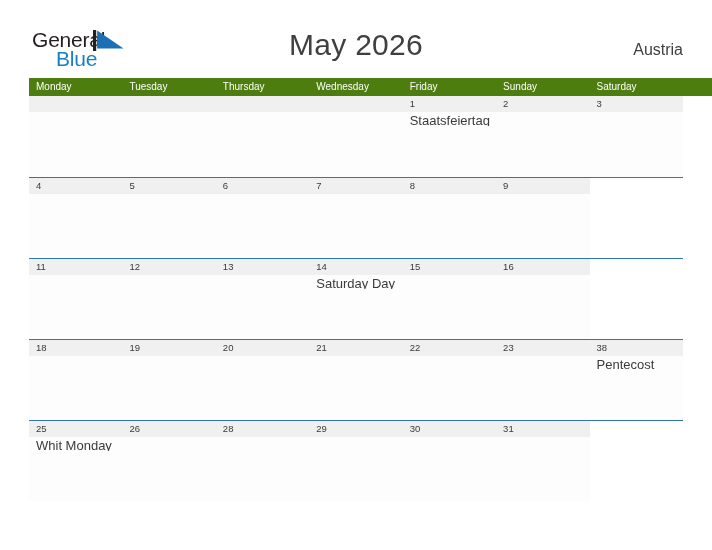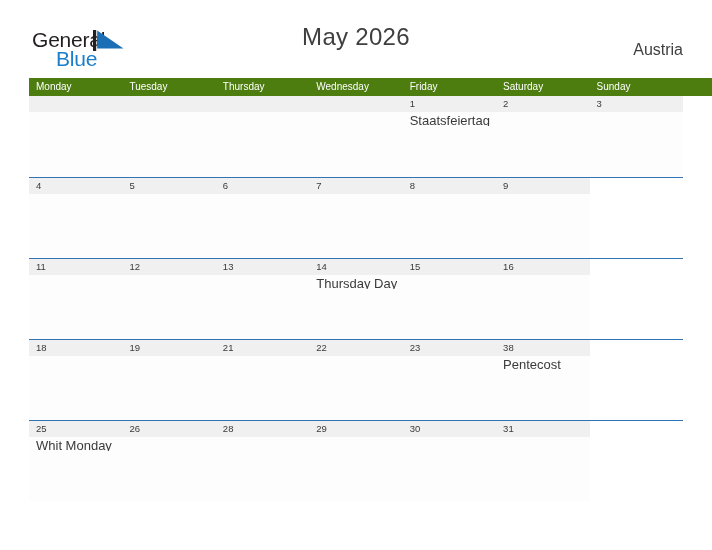--- a/index.html
+++ b/index.html
@@ -66,24 +66,24 @@
     position: absolute;
     left: 61px;
     top: 1px;
     width: 34px;
     height: 21px;
   }
 
   .cal-title {
     position: absolute;
     left: 0;
-    top: 20px;
+    top: 28px;
     width: 712px;
     text-align: center;
-    font-size: 24px;
+    font-size: 30px;
     line-height: 34px;
     font-weight: normal;
     color: #3f3f3f;
     letter-spacing: 0.3px;
     font-family: "Liberation Sans", sans-serif;
   }
 
   .cal-country {
     position: absolute;
     right: 29px;
@@ -188,22 +188,22 @@
   </div>
 
   <div class="calendar">
 
     <div class="weekday-row">
       <div class="weekday-cell">Monday</div>
       <div class="weekday-cell">Tuesday</div>
       <div class="weekday-cell">Thursday</div>
       <div class="weekday-cell">Wednesday</div>
       <div class="weekday-cell">Friday</div>
+      <div class="weekday-cell">Sunday</div>
       <div class="weekday-cell">Saturday</div>
-      <div class="weekday-cell">Sunday</div>
     </div>
 
     <div class="week-row first">
       <div class="day-cell empty">
         <div class="daynum"></div>
         <div class="events"></div>
       </div>
       <div class="day-cell empty">
         <div class="daynum"></div>
         <div class="events"></div>
@@ -268,40 +268,44 @@
         <div class="daynum">12</div>
         <div class="events"></div>
       </div>
       <div class="day-cell filled">
         <div class="daynum">13</div>
         <div class="events"></div>
       </div>
       <div class="day-cell filled">
         <div class="daynum">14</div>
         <div class="events">
-          <div class="event">Thursday Day</div>
+          <div class="event">Saturday Day</div>
         </div>
       </div>
       <div class="day-cell filled">
         <div class="daynum">15</div>
         <div class="events"></div>
       </div>
       <div class="day-cell filled">
         <div class="daynum">16</div>
         <div class="events"></div>
       </div>
     </div>
 
     <div class="week-row">
       <div class="day-cell filled">
         <div class="daynum">18</div>
         <div class="events"></div>
       </div>
       <div class="day-cell filled">
         <div class="daynum">19</div>
+        <div class="events"></div>
+      </div>
+      <div class="day-cell filled">
+        <div class="daynum">20</div>
         <div class="events"></div>
       </div>
       <div class="day-cell filled">
         <div class="daynum">21</div>
         <div class="events"></div>
       </div>
       <div class="day-cell filled">
         <div class="daynum">22</div>
         <div class="events"></div>
       </div>

